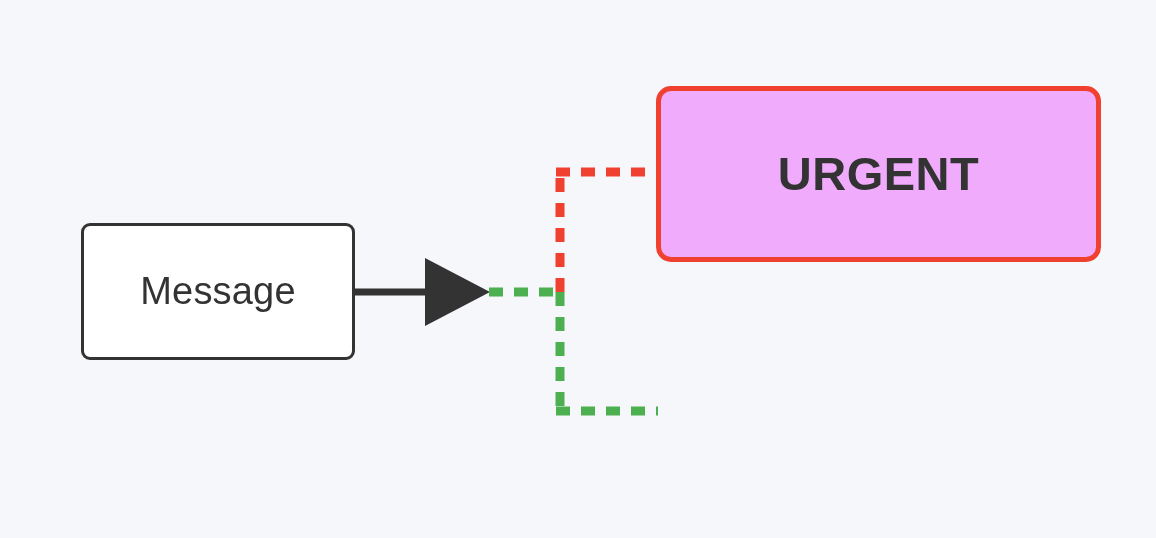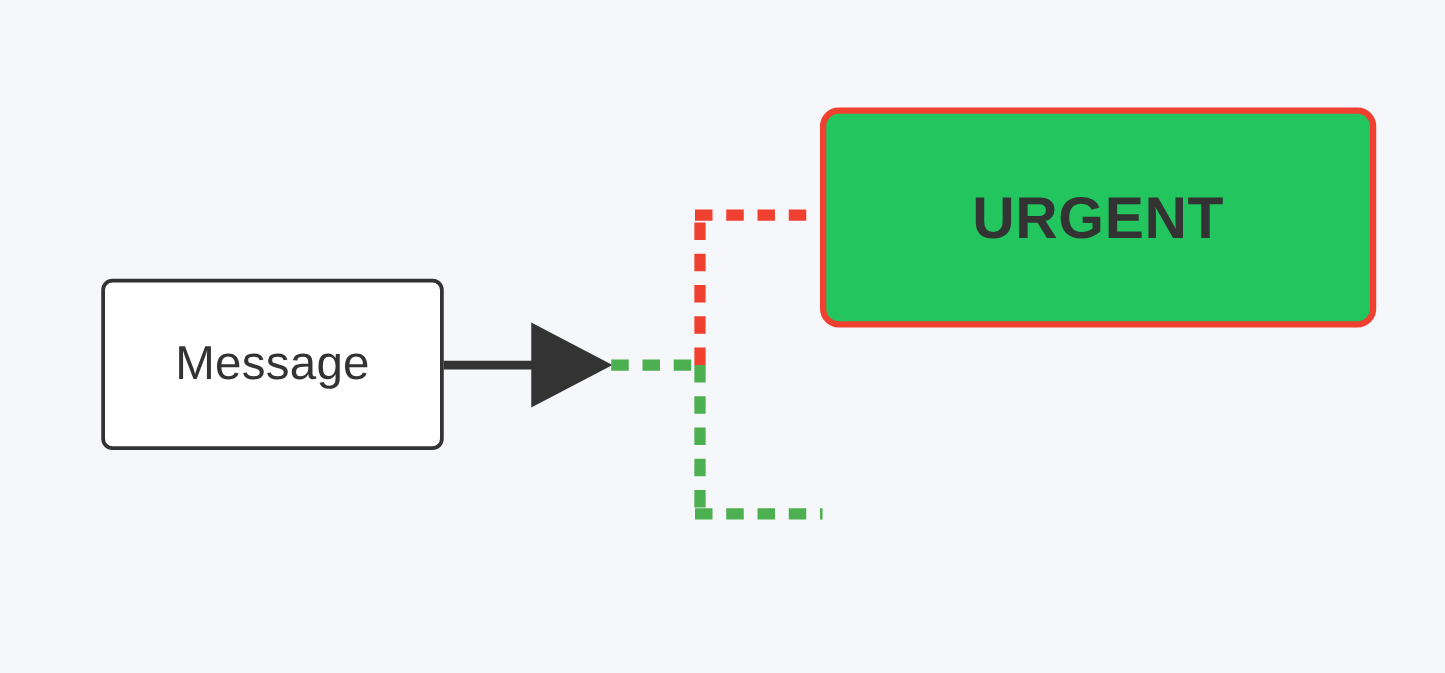--- a/index.html
+++ b/index.html
@@ -48,21 +48,21 @@
     font-size: 38px;
     font-weight: 400;
     letter-spacing: 0.2px;
     text-align: center;
   }
   .node-urgent {
     left: 656px;
     top: 86px;
     width: 445px;
     height: 176px;
-    background: #22c55e;
+    background: #f0abfc;
     border: 5px solid #f0402f;
     border-radius: 15px;
     font-size: 47px;
     font-weight: 700;
     letter-spacing: 0.5px;
   }
   .node-later {
     left: 656px;
     top: 323px;
     width: 445px;

